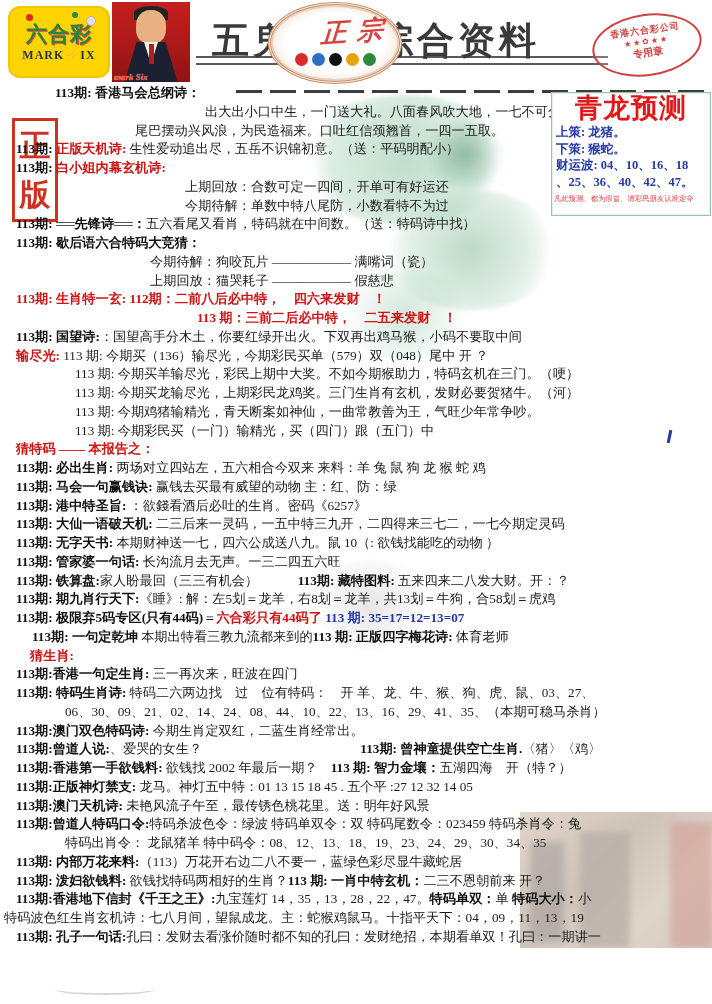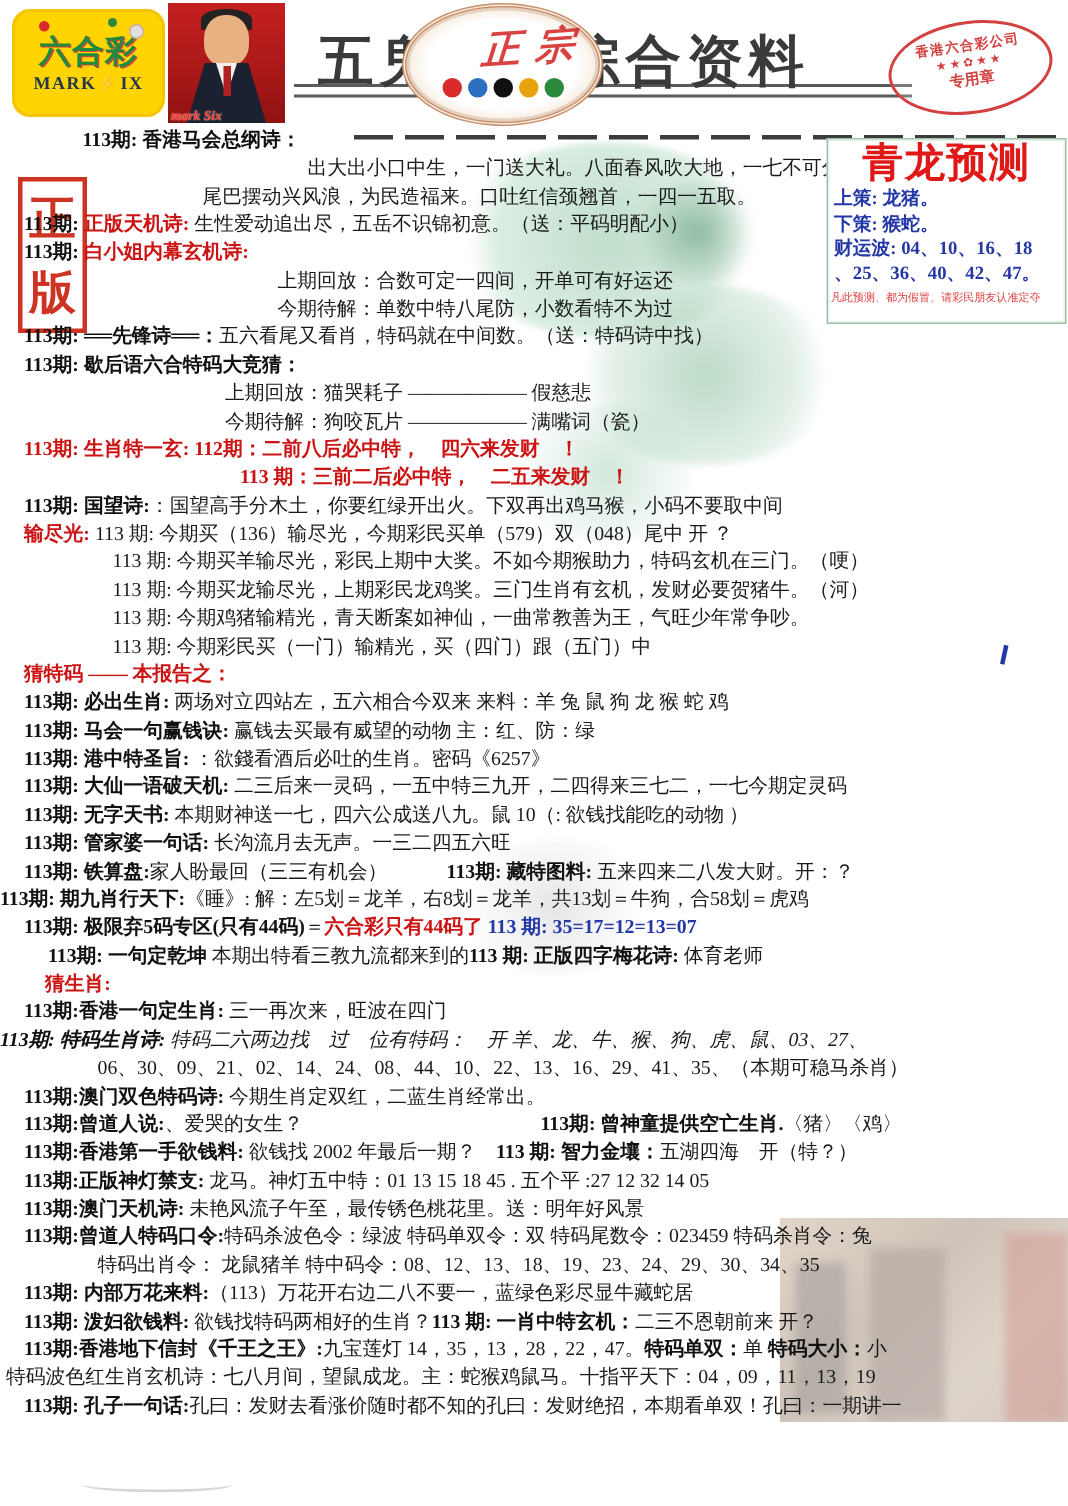--- a/index.html
+++ b/index.html
@@ -186,44 +186,44 @@
   <div class="content">
       <div class="line" style="padding-left: 55px;"><span class="s-kb">113期: </span><span class="s-kb">香港马会总纲诗：</span></div>
       <div class="line" style="padding-left: 205px;"><span class="s-k">出大出小口中生，一门送大礼。八面春风吹大地，一七不可分。</span></div>
       <div class="line" style="padding-left: 135px;"><span class="s-k">尾巴摆动兴风浪，为民造福来。口吐红信颈翘首，一四一五取。</span></div>
       <div class="line" style="padding-left: 16px;"><span class="s-kb">113期: </span><span class="s-rb">正版天机诗: </span><span class="s-k">生性爱动追出尽，五岳不识锦初意。（送：平码明配小）</span></div>
       <div class="line" style="padding-left: 16px;"><span class="s-kb">113期: </span><span class="s-rb">白小姐内幕玄机诗:</span></div>
       <div class="line" style="padding-left: 185px;"><span class="s-k">上期回放：合数可定一四间，开单可有好运还</span></div>
       <div class="line" style="padding-left: 185px;"><span class="s-k">今期待解：单数中特八尾防，小数看特不为过</span></div>
       <div class="line" style="padding-left: 16px;"><span class="s-kb">113期: </span><span class="s-kb">══先锋诗══：</span><span class="s-k">五六看尾又看肖，特码就在中间数。（送：特码诗中找）</span></div>
       <div class="line" style="padding-left: 16px;"><span class="s-kb">113期: </span><span class="s-kb">歇后语六合特码大竞猜：</span></div>
+      <div class="line" style="padding-left: 150px;"><span class="s-k">今期待解：狗咬瓦片 —————— 满嘴词（瓷）</span></div>
       <div class="line" style="padding-left: 150px;"><span class="s-k">上期回放：猫哭耗子 —————— 假慈悲</span></div>
-      <div class="line" style="padding-left: 150px;"><span class="s-k">今期待解：狗咬瓦片 —————— 满嘴词（瓷）</span></div>
       <div class="line" style="padding-left: 16px;"><span class="s-rb">113期: 生肖特一玄: </span><span class="s-rb">112期：二前八后必中特，　四六来发财　！</span></div>
-      <div class="line" style="padding-left: 160px;"><span class="s-rb">113 期：三前二后必中特，　二五来发财　！</span></div>
+      <div class="line" style="padding-left: 160px; margin-left: 37px;"><span class="s-rb">113 期：三前二后必中特，　二五来发财　！</span></div>
       <div class="line" style="padding-left: 16px;"><span class="s-kb">113期: </span><span class="s-kb">国望诗:</span><span class="s-k">：国望高手分木土，你要红绿开出火。下双再出鸡马猴，小码不要取中间</span></div>
       <div class="line" style="padding-left: 16px;"><span class="s-rb">输尽光: </span><span class="s-k">113 期: 今期买（136）输尽光，今期彩民买单（579）双（048）尾中 开 ？</span></div>
       <div class="line" style="padding-left: 75px;"><span class="s-k">113 期: 今期买羊输尽光，彩民上期中大奖。不如今期猴助力，特码玄机在三门。（哽）</span></div>
       <div class="line" style="padding-left: 75px;"><span class="s-k">113 期: 今期买龙输尽光，上期彩民龙鸡奖。三门生肖有玄机，发财必要贺猪牛。（河）</span></div>
       <div class="line" style="padding-left: 75px;"><span class="s-k">113 期: 今期鸡猪输精光，青天断案如神仙，一曲常教善为王，气旺少年常争吵。</span></div>
       <div class="line" style="padding-left: 75px;"><span class="s-k">113 期: 今期彩民买（一门）输精光，买（四门）跟（五门）中</span></div>
       <div class="line" style="padding-left: 16px;"><span class="s-rb">猜特码 ―― 本报告之：</span></div>
       <div class="line" style="padding-left: 16px;"><span class="s-kb">113期: </span><span class="s-kb">必出生肖: </span><span class="s-k">两场对立四站左，五六相合今双来 来料：羊 兔 鼠 狗 龙 猴 蛇 鸡</span></div>
       <div class="line" style="padding-left: 16px;"><span class="s-kb">113期: </span><span class="s-kb">马会一句赢钱诀: </span><span class="s-k">赢钱去买最有威望的动物 主：红、防：绿</span></div>
       <div class="line" style="padding-left: 16px;"><span class="s-kb">113期: </span><span class="s-kb">港中特圣旨: </span><span class="s-k">：欲錢看酒后必吐的生肖。密码《6257》</span></div>
       <div class="line" style="padding-left: 16px;"><span class="s-kb">113期: </span><span class="s-kb">大仙一语破天机: </span><span class="s-k">二三后来一灵码，一五中特三九开，二四得来三七二，一七今期定灵码</span></div>
       <div class="line" style="padding-left: 16px;"><span class="s-kb">113期: </span><span class="s-kb">无字天书: </span><span class="s-k">本期财神送一七，四六公成送八九。鼠 10（: 欲钱找能吃的动物 ）</span></div>
       <div class="line" style="padding-left: 16px;"><span class="s-kb">113期: </span><span class="s-kb">管家婆一句话: </span><span class="s-k">长沟流月去无声。一三二四五六旺</span></div>
       <div class="line" style="padding-left: 16px;"><span class="s-kb">113期: </span><span class="s-kb">铁算盘:</span><span class="s-k">家人盼最回（三三有机会）　　　</span><span class="s-kb">113期: </span><span class="s-kb">藏特图料: </span><span class="s-k">五来四来二八发大财。开：？</span></div>
-      <div class="line" style=""><span class="s-kb">113期: </span><span class="s-kb">期九肖行天下:</span><span class="s-k">《睡》: 解：左5划＝龙羊，右8划＝龙羊，共13划＝牛狗，合58划＝虎鸡</span></div>
+      <div class="line" style="padding-left: 16px;"><span class="s-kb">113期: </span><span class="s-kb">期九肖行天下:</span><span class="s-k">《睡》: 解：左5划＝龙羊，右8划＝龙羊，共13划＝牛狗，合58划＝虎鸡</span></div>
       <div class="line" style="padding-left: 16px;"><span class="s-kb">113期: </span><span class="s-kb">极限弃5码专区(只有44码)</span><span class="s-k">＝</span><span class="s-rb">六合彩只有44码了 </span><span class="s-b">113 期: 35=17=12=13=07</span></div>
       <div class="line" style="padding-left: 32px;"><span class="s-kb">113期: </span><span class="s-kb">一句定乾坤 </span><span class="s-k">本期出特看三教九流都来到的</span><span class="s-kb">113 期: </span><span class="s-kb">正版四字梅花诗: </span><span class="s-k">体育老师</span></div>
       <div class="line" style="padding-left: 30px;"><span class="s-rb">猜生肖:</span></div>
       <div class="line" style="padding-left: 16px;"><span class="s-kb">113期:</span><span class="s-kb">香港一句定生肖: </span><span class="s-k">三一再次来，旺波在四门</span></div>
-      <div class="line" style=" font-style: italic;"><span class="s-kb">113期: </span><span class="s-kb">特码生肖诗: </span><span class="s-k">特码二六两边找　过　位有特码：　开 羊、龙、牛、猴、狗、虎、鼠、03、27、</span></div>
+      <div class="line" style="padding-left: 16px;"><span class="s-kb">113期: </span><span class="s-kb">特码生肖诗: </span><span class="s-k">特码二六两边找　过　位有特码：　开 羊、龙、牛、猴、狗、虎、鼠、03、27、</span></div>
       <div class="line" style="padding-left: 65px;"><span class="s-k">06、30、09、21、02、14、24、08、44、10、22、13、16、29、41、35、（本期可稳马杀肖）</span></div>
       <div class="line" style="padding-left: 16px;"><span class="s-kb">113期:</span><span class="s-kb">澳门双色特码诗: </span><span class="s-k">今期生肖定双红，二蓝生肖经常出。</span></div>
       <div class="line" style="padding-left: 16px;"><span class="s-kb">113期:</span><span class="s-kb">曾道人说:</span><span class="s-k">、爱哭的女生？</span><span class="s-k">　　　　　　　　　　　　</span><span class="s-kb">113期: </span><span class="s-kb">曾神童提供空亡生肖.</span><span class="s-k">〈猪〉〈鸡〉</span></div>
       <div class="line" style="padding-left: 16px;"><span class="s-kb">113期:</span><span class="s-kb">香港第一手欲钱料: </span><span class="s-k">欲钱找 2002 年最后一期？　</span><span class="s-kb">113 期: </span><span class="s-kb">智力金壤：</span><span class="s-k">五湖四海　开（特？）</span></div>
       <div class="line" style="padding-left: 16px;"><span class="s-kb">113期:</span><span class="s-kb">正版神灯禁支: </span><span class="s-k">龙马。神灯五中特：01 13 15 18 45 . 五个平 :27 12 32 14 05</span></div>
       <div class="line" style="padding-left: 16px;"><span class="s-kb">113期:</span><span class="s-kb">澳门天机诗: </span><span class="s-k">未艳风流子午至，最传锈色桃花里。送：明年好风景</span></div>
       <div class="line" style="padding-left: 16px;"><span class="s-kb">113期:</span><span class="s-kb">曾道人特码口令:</span><span class="s-k">特码杀波色令：绿波 特码单双令：双 特码尾数令：023459 特码杀肖令：兔</span></div>
       <div class="line" style="padding-left: 65px;"><span class="s-k">特码出肖令： 龙鼠猪羊 特中码令：08、12、13、18、19、23、24、29、30、34、35</span></div>
       <div class="line" style="padding-left: 16px;"><span class="s-kb">113期: </span><span class="s-kb">内部万花来料:</span><span class="s-k">（113）万花开右边二八不要一，蓝绿色彩尽显牛藏蛇居</span></div>
       <div class="line" style="padding-left: 16px;"><span class="s-kb">113期: </span><span class="s-kb">泼妇欲钱料: </span><span class="s-k">欲钱找特码两相好的生肖？</span><span class="s-kb">113 期: </span><span class="s-kb">一肖中特玄机：</span><span class="s-k">二三不恩朝前来 开？</span></div>

